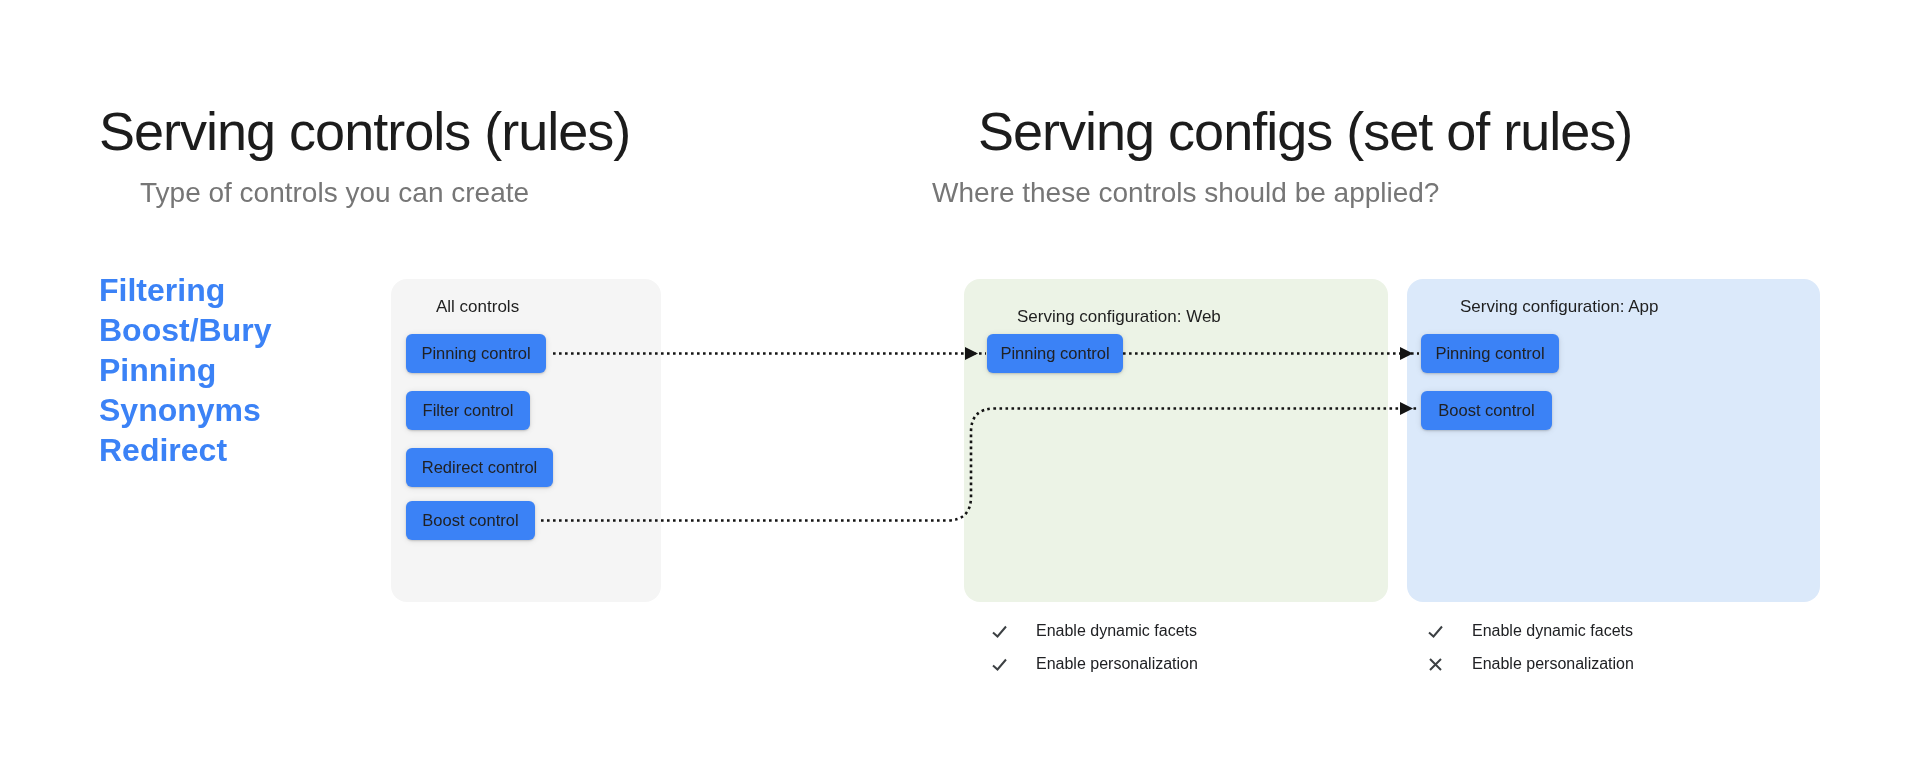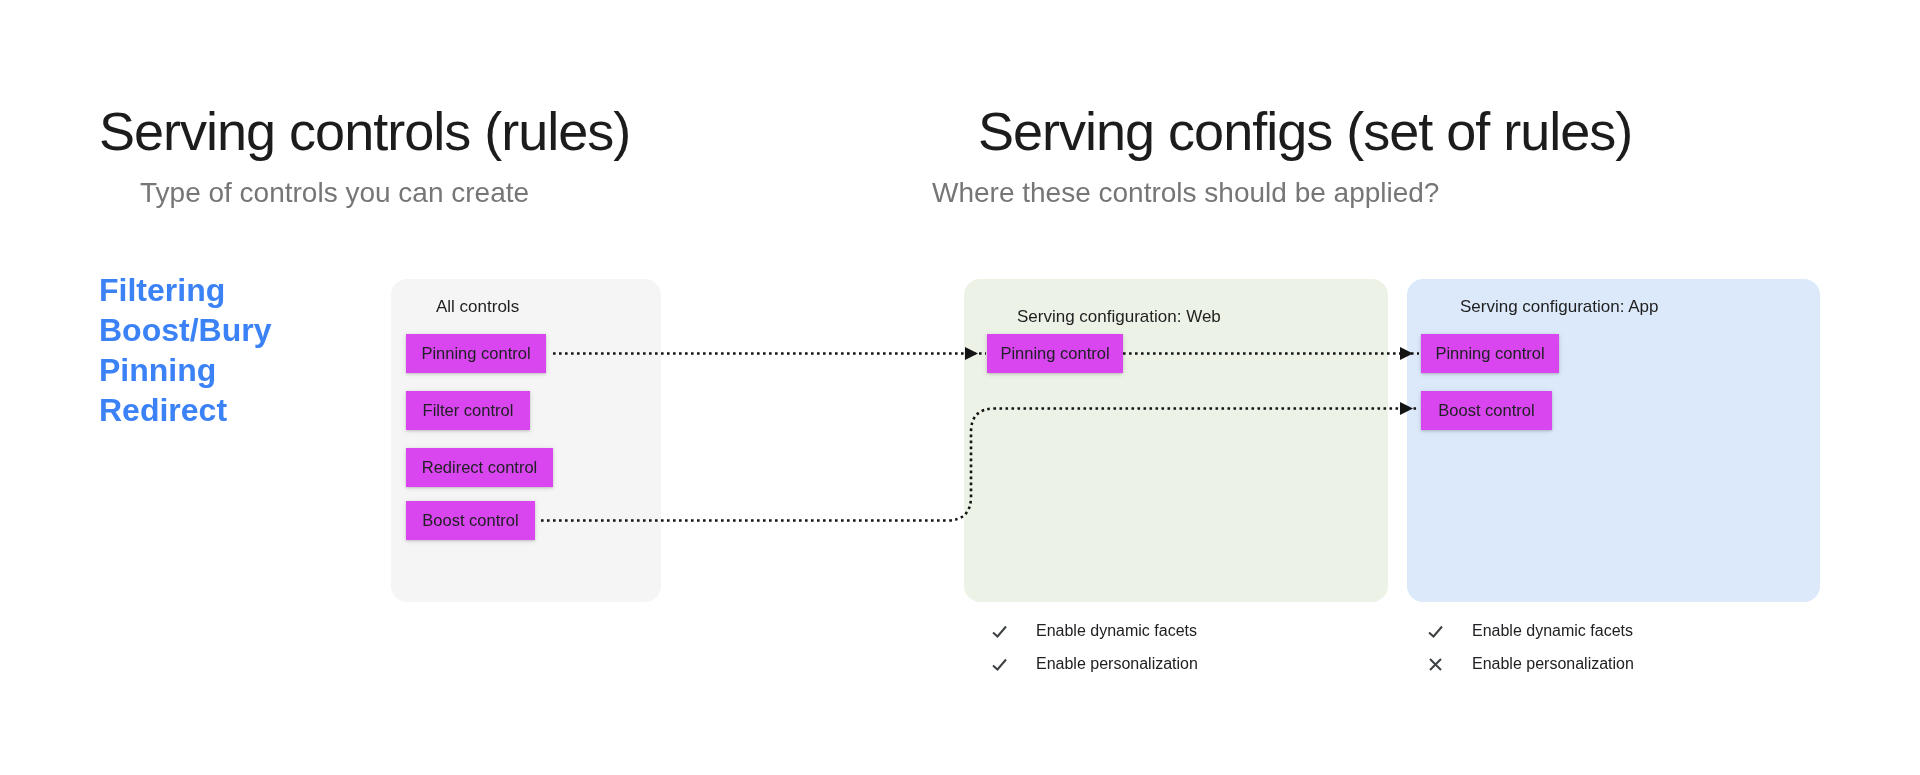--- a/index.html
+++ b/index.html
@@ -19,21 +19,21 @@
     left:99px;top:270px;font-size:32px;font-weight:600;color:#3b82f6;
     line-height:40px;display:flex;flex-direction:column;white-space:nowrap;
   }
   .card{
     border-radius:16px;top:279px;height:323px;
   }
   .card-label{
     font-size:17px;color:#1f1f1f;white-space:nowrap;line-height:1;margin-left:29px;
   }
   .chip{
-    background:#d946ef;border-radius:0;height:39px;
+    background:#3b82f6;border-radius:6px;height:39px;
     box-shadow:0 1px 2px rgba(0,0,0,0.16),0 1px 6px rgba(0,0,0,0.10);
     display:flex;align-items:center;justify-content:center;
     font-size:16.5px;color:#202124;white-space:nowrap;
   }
   .check-row{
     display:flex;align-items:center;gap:28px;height:18px;
     font-size:16px;color:#202124;white-space:nowrap;
   }
   .check-row svg{flex:0 0 auto;display:block;}
   #arrow-layer{left:0;top:0;pointer-events:none;}
@@ -41,20 +41,21 @@
 </head>
 <body>
 
 <div class="abs title" style="left:99px;top:103px;">Serving controls (rules)</div>
 <div class="abs subtitle" style="left:100px;top:178px;margin-left:40px;">Type of controls you can create</div>
 
 <div class="abs control-types">
   <div>Filtering</div>
   <div>Boost/Bury</div>
   <div>Pinning</div>
+  <div>Synonyms</div>
   <div>Redirect</div>
 </div>
 
 <div class="abs title" style="left:978px;top:103px;">Serving configs (set of rules)</div>
 <div class="abs subtitle" style="left:932px;top:178px;">Where these controls should be applied?</div>
 
 <div class="abs card" style="left:391px;width:270px;background:#f5f5f5;"></div>
 <div class="abs card-label" style="left:407px;top:298px;">All controls</div>
 <div class="abs chip" style="left:406px;top:334px;width:140px;">Pinning control</div>
 <div class="abs chip" style="left:406px;top:391px;width:124px;">Filter control</div>

